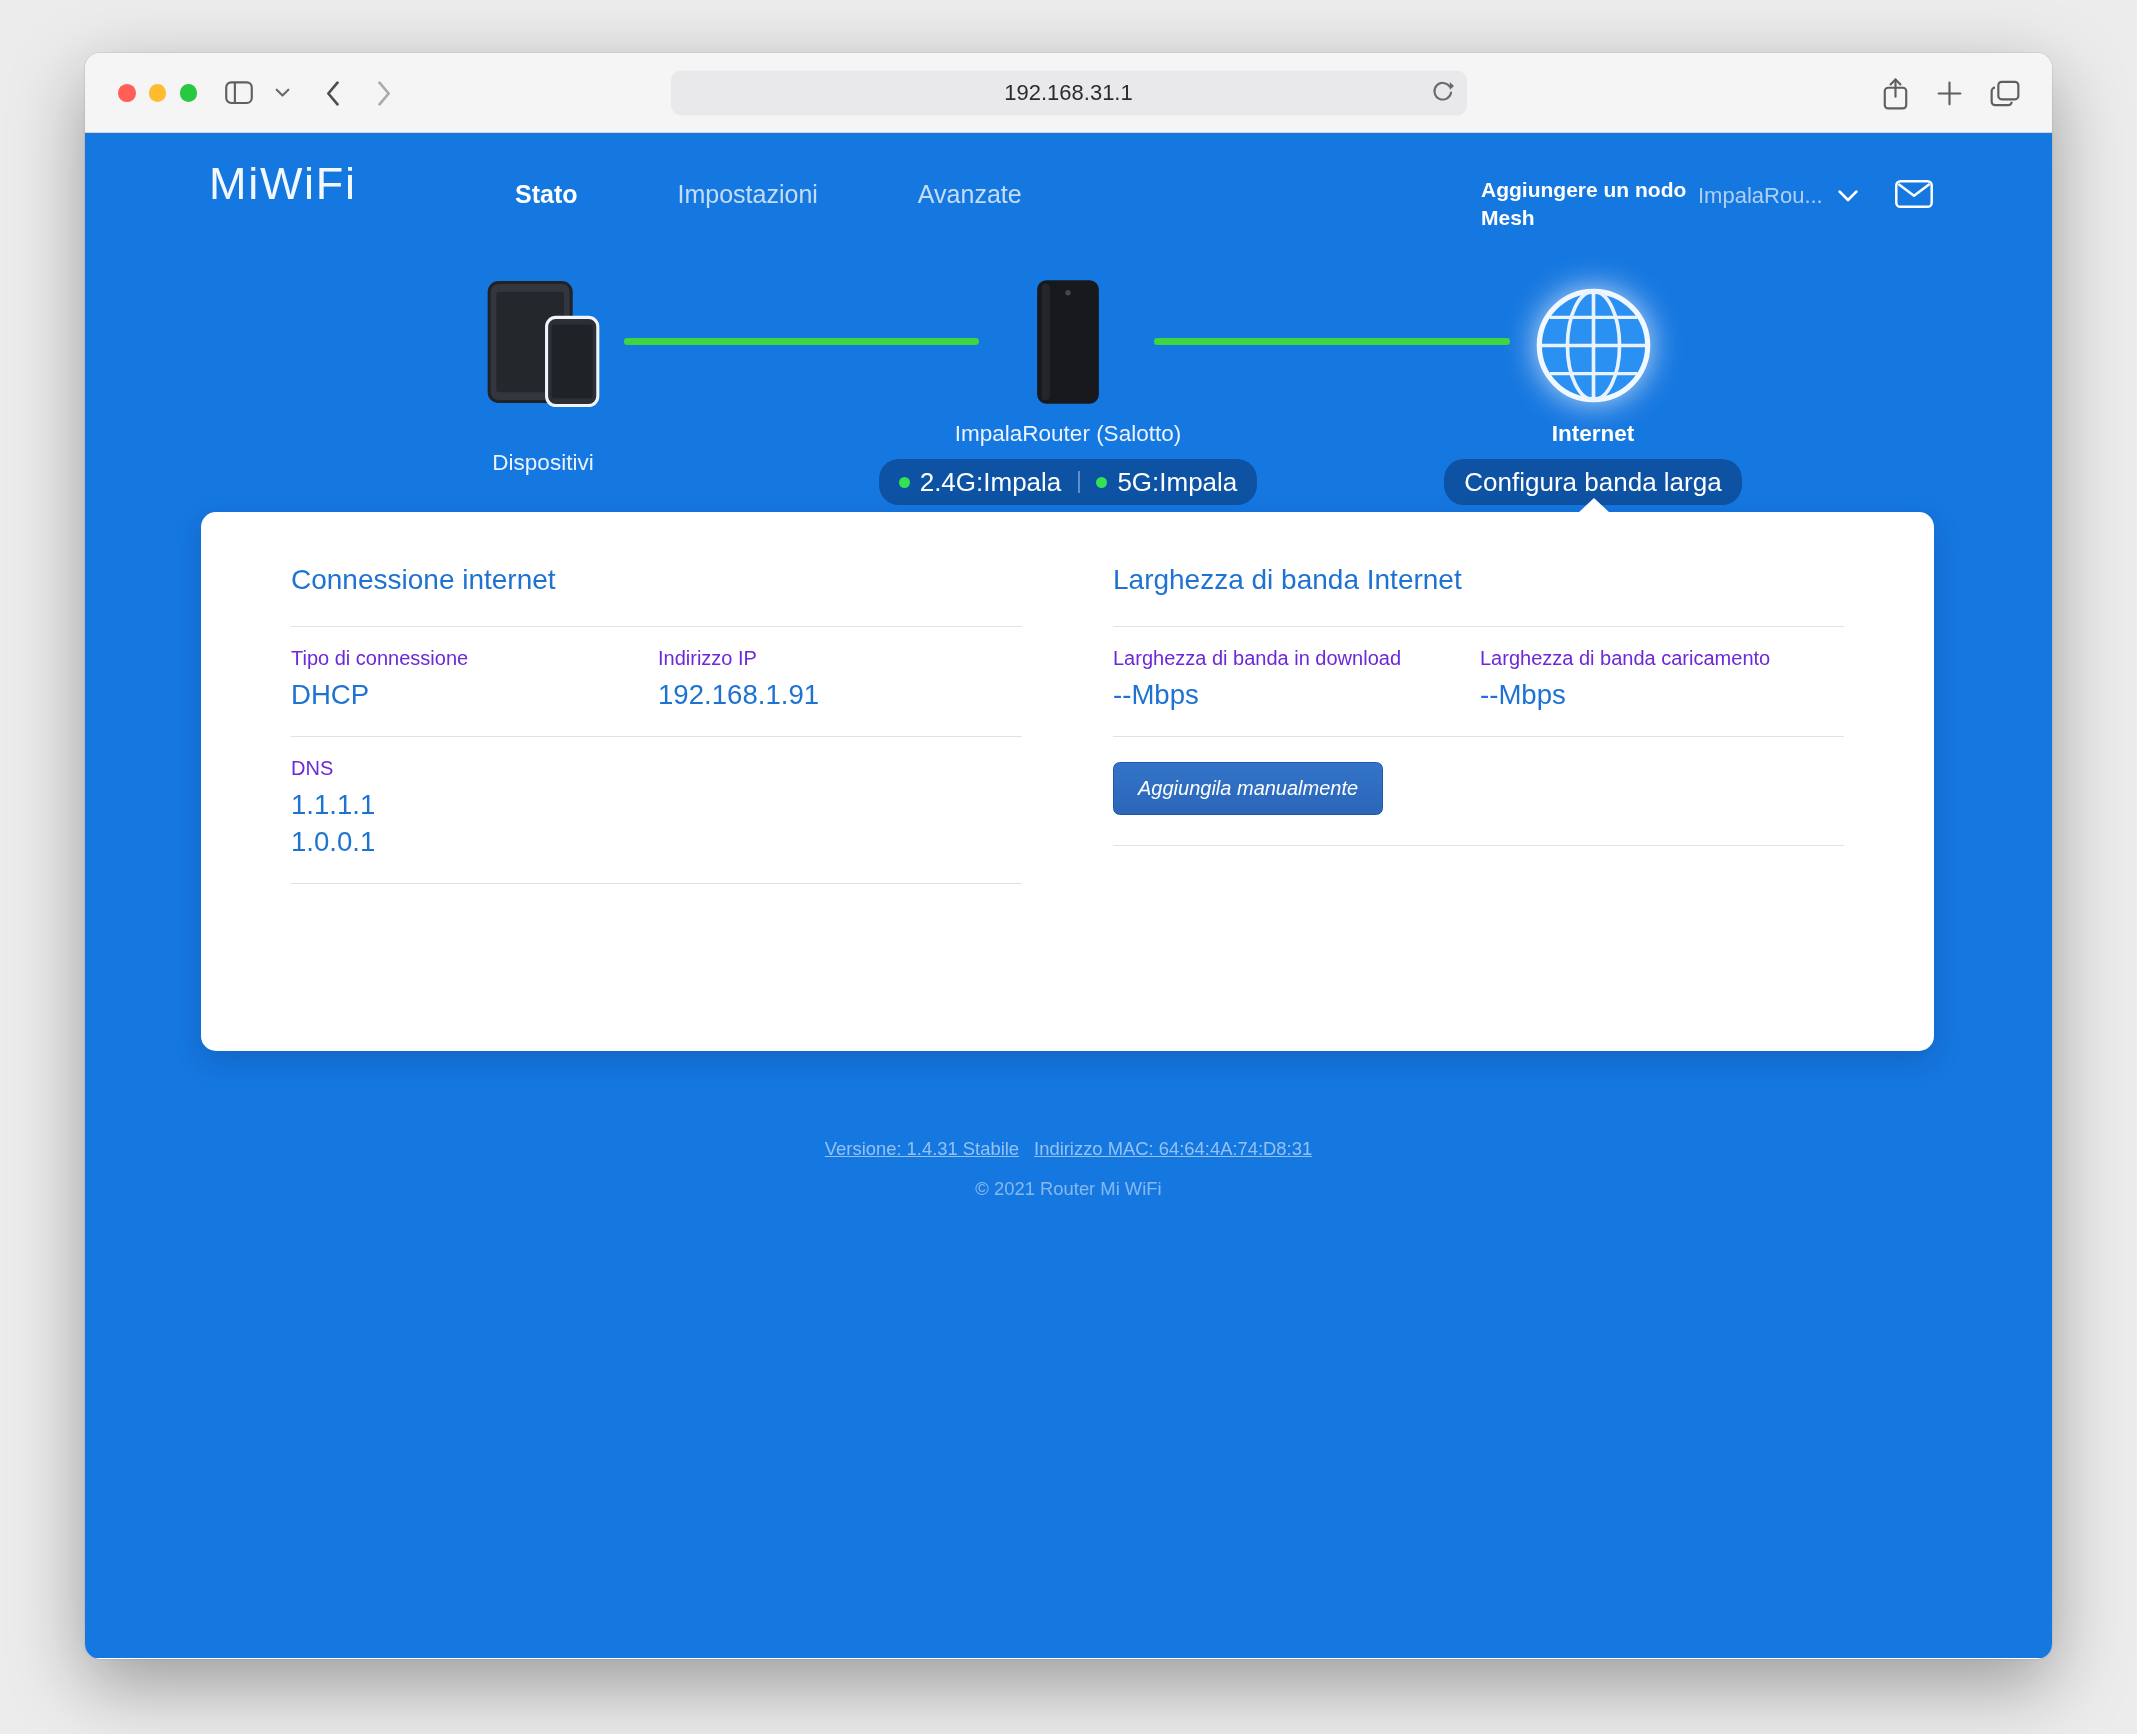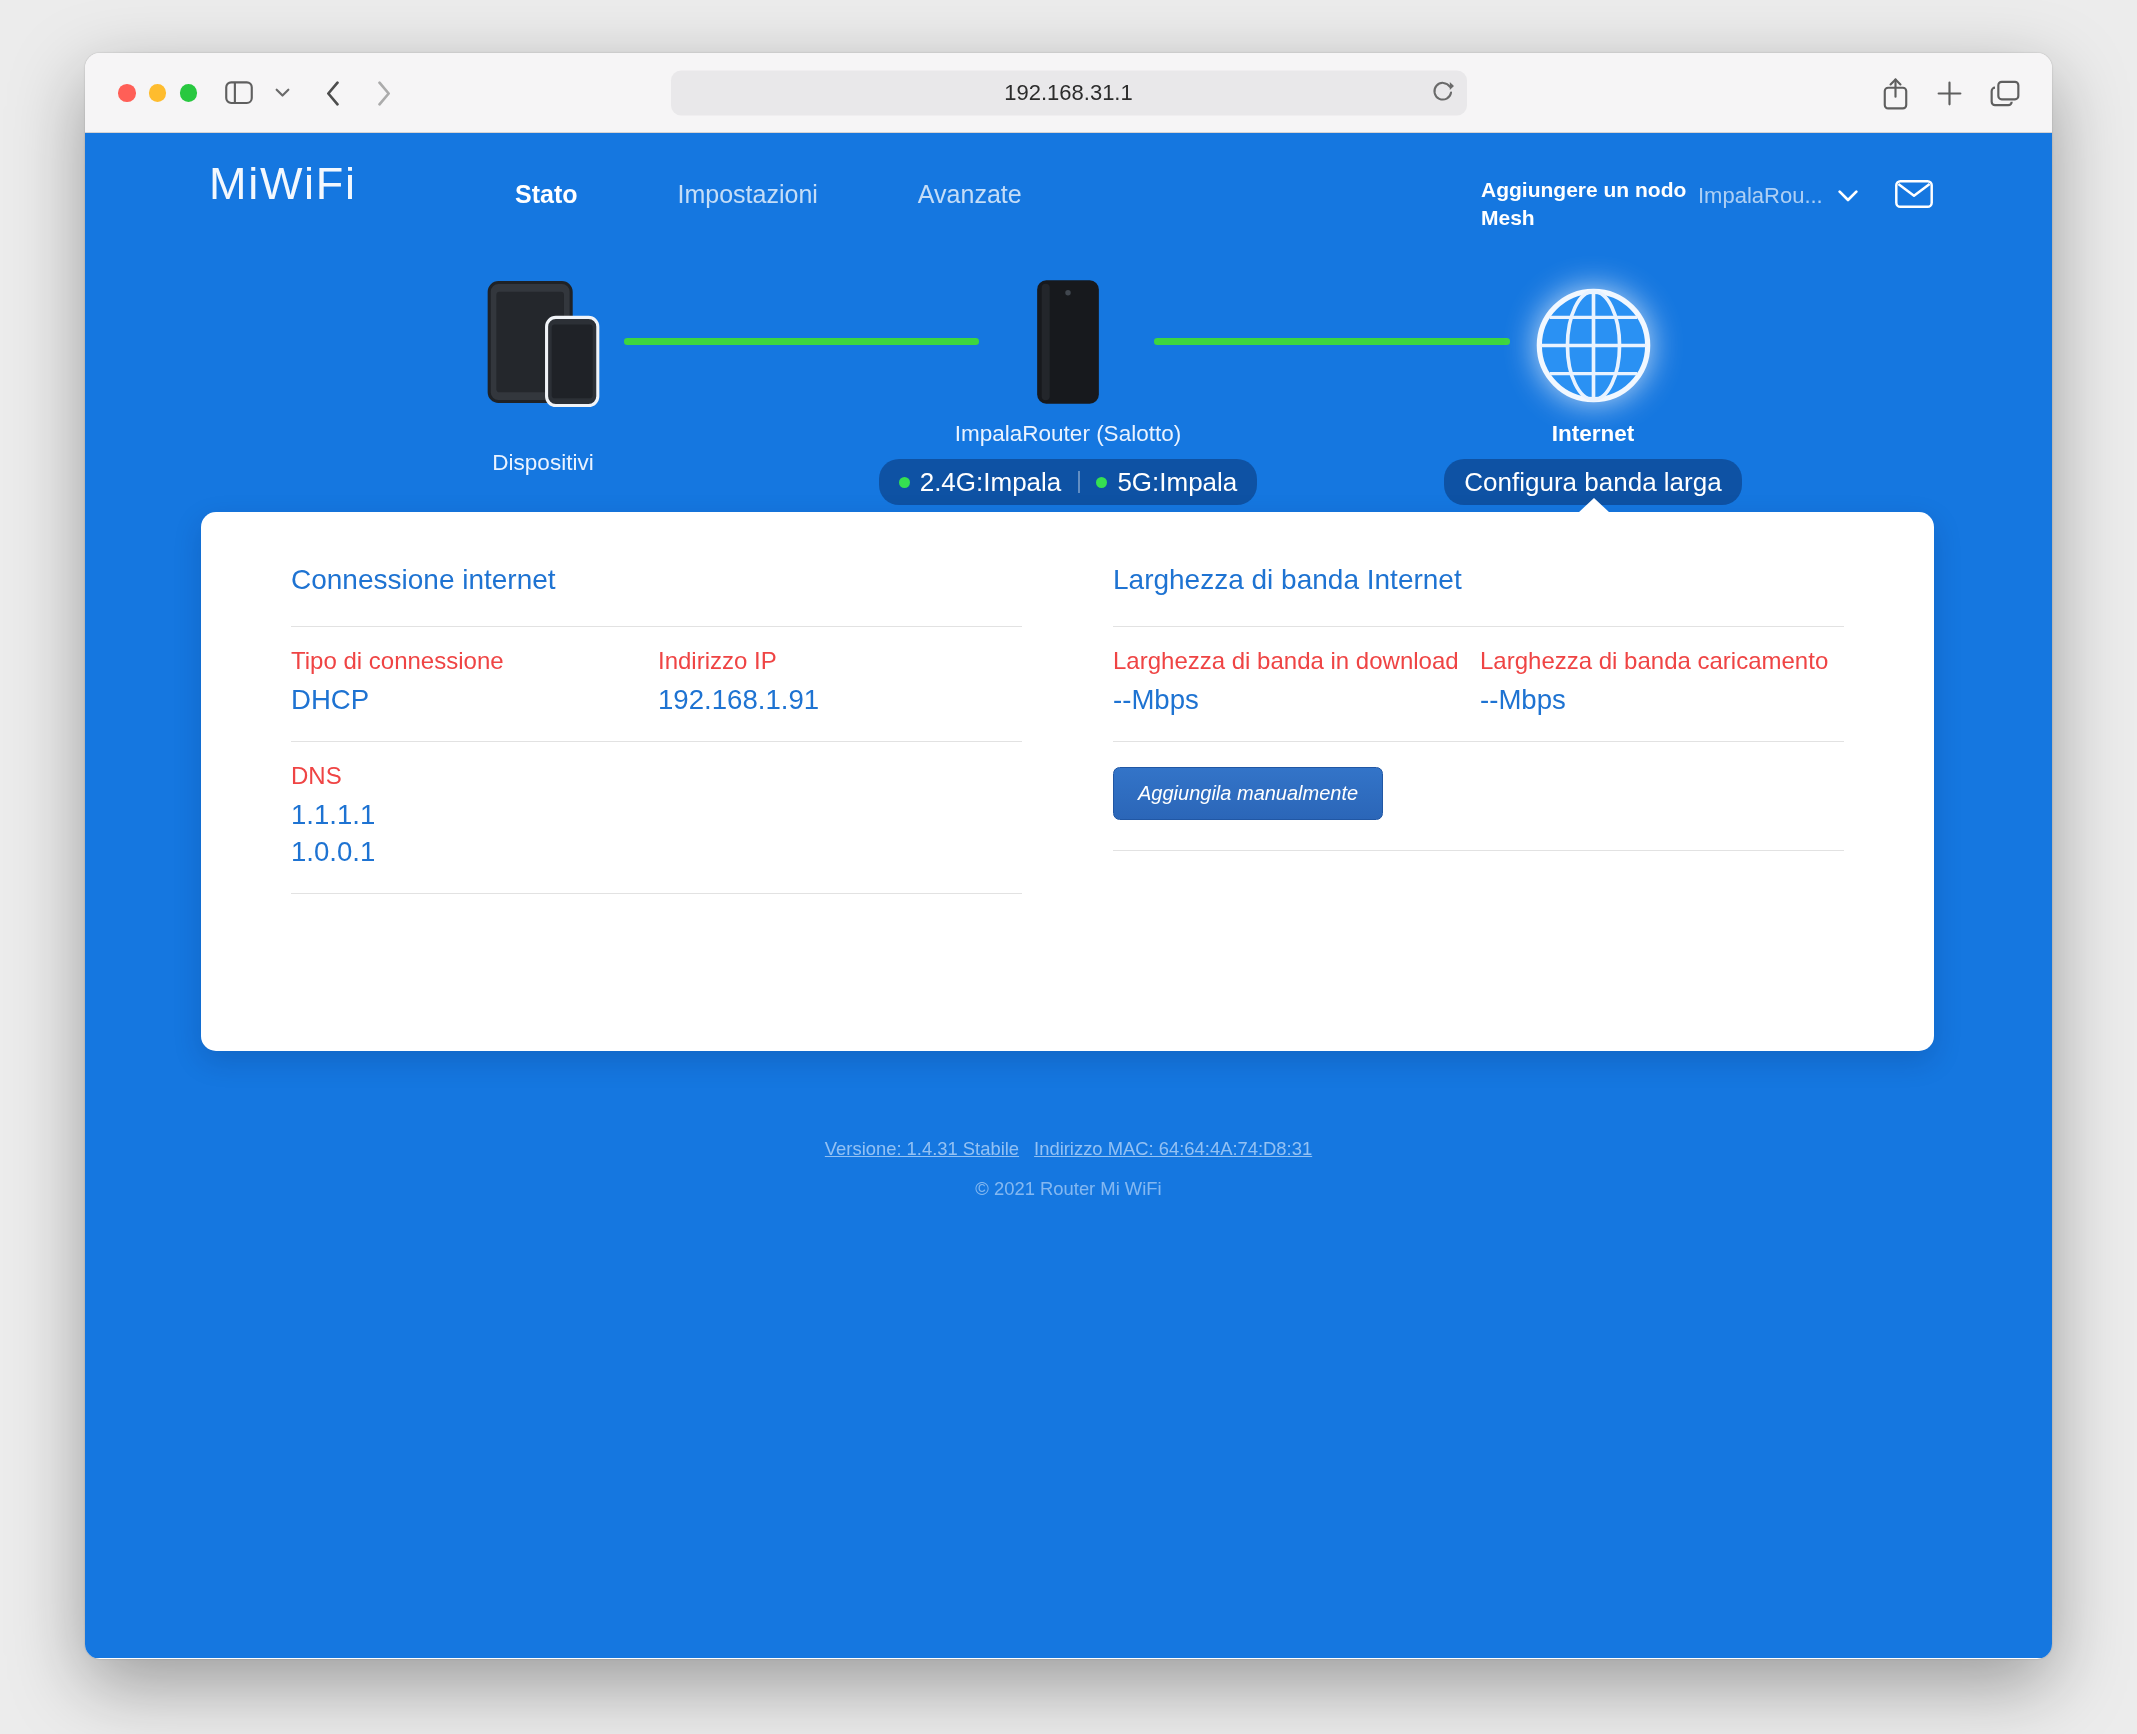--- a/index.html
+++ b/index.html
@@ -83,21 +83,21 @@
   }
   .card-arrow {
     position:absolute; left:1377px; top:-14px; width:0; height:0;
     border-left:16px solid transparent; border-right:16px solid transparent; border-bottom:15px solid #fff;
   }
   .col { position:absolute; top:52px; width:731px; }
   .col-left { left:90px; } .col-right { left:912px; }
   .col-title { font-size:28px; font-weight:400; color:#1e73d2; margin-bottom:30px; }
   .rule { border-top:0.8px solid #e2e2e2; }
   .field-row { display:grid; grid-template-columns:367px 1fr; border-bottom:0.8px solid #e2e2e2; padding:20px 0 23.4px; }
-  .f-label { font-size:24px; color:#ef4444; }
+  .f-label { font-size:20px; color:#6d28d9; }
   .f-value { margin-top:8.3px; font-size:27.6px; color:#1e73d2; line-height:1.25; }
   .v-center { align-self:center; }
   .btn-row { padding:25px 0 30px; border-bottom:0.8px solid #e2e2e2; }
   .primary-btn {
     height:53px; padding:0 24px; font-size:20px; color:#fff; cursor:pointer;
     background:linear-gradient(#3374c8,#2b66b8); border:0.8px solid #2157a4; border-radius:6.7px;
     font-family:inherit;
     font-style:italic;
   }
 

